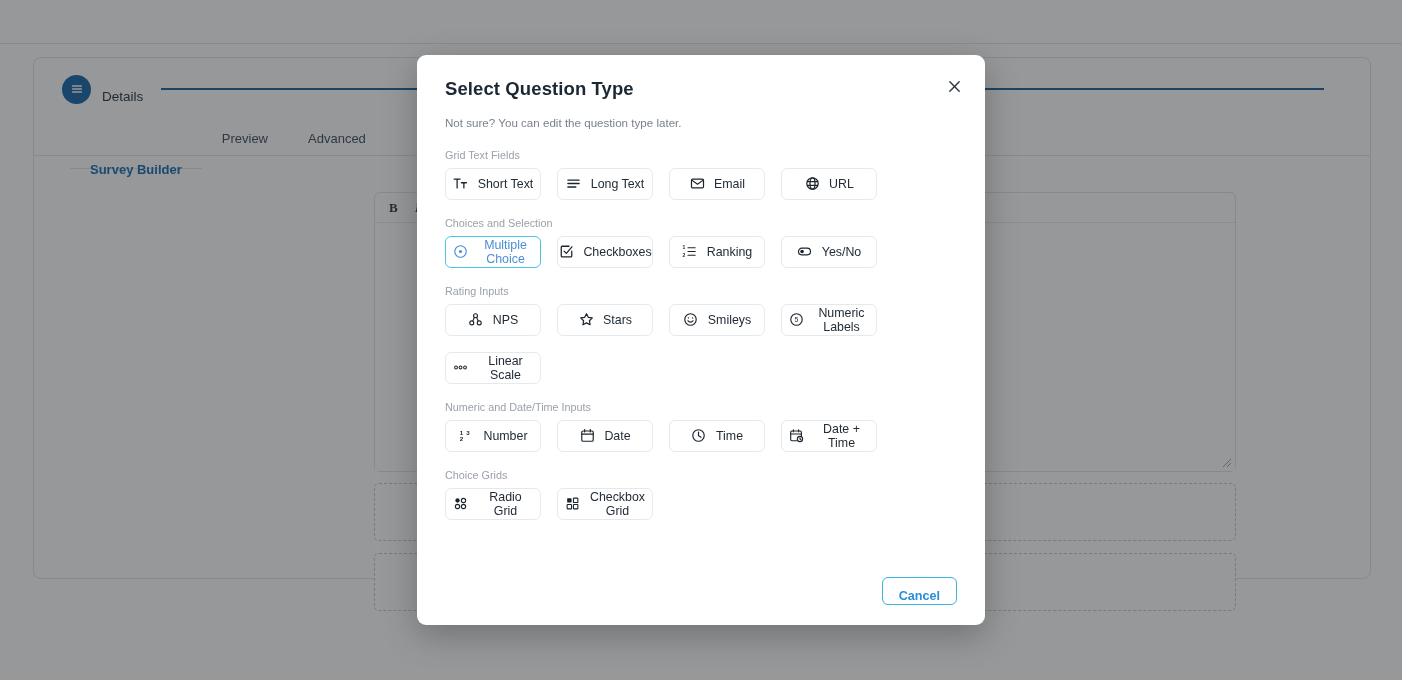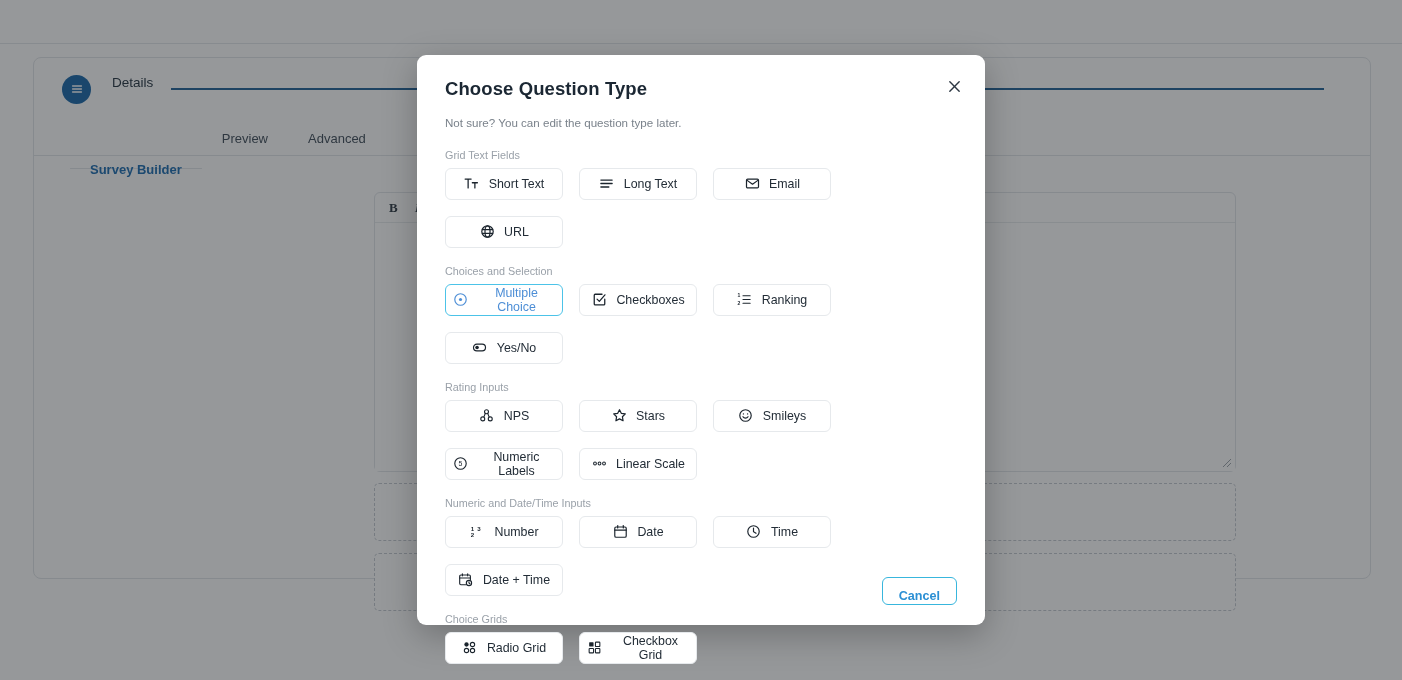--- a/index.html
+++ b/index.html
@@ -51,22 +51,22 @@
     position: absolute;
     left: 0; top: 0;
     width: 100%;
     height: 62px;
     display: flex;
     align-items: center;
     padding: 0 28px;
   }
   .step {
     display: flex;
-    align-items: flex-start;
-    gap: 21px;
+    align-items: flex-end;
+    gap: 11px;
     flex: 0 0 auto;
   }
   .step-circle {
     width: 29px; height: 29px;
     border-radius: 50%;
     display: flex;
     align-items: center;
     justify-content: center;
   }
   .step-circle.active {
@@ -226,21 +226,21 @@
     margin-bottom: 7px;
   }
 
   .btn-grid {
     display: flex;
     flex-wrap: wrap;
     gap: 16px;
   }
 
   .type-btn {
-    width: 118px;
+    width: 96px;
     height: 32px;
     border: 1px solid #e6e9ec;
     border-radius: 6px;
     background: #ffffff;
     display: flex;
     align-items: center;
     justify-content: center;
     gap: 9px;
     font-size: 12.4px;
     color: #232d37;
@@ -353,21 +353,21 @@
       <div class="dropzone dz1"></div>
       <div class="dropzone dz2"></div>
 
     </div>
   </div>
 
   <div class="scrim"></div>
 
   <div class="modal">
 
-    <div class="modal-title">Choose Question Type</div>
+    <div class="modal-title">Select Question Type</div>
 
     <button class="modal-close">
       <svg width="15" height="15" viewBox="0 0 16 16" stroke="currentColor" stroke-width="1.5" stroke-linecap="round" fill="none">
         <line x1="3" y1="3" x2="13" y2="13"></line>
         <line x1="13" y1="3" x2="3" y2="13"></line>
       </svg>
     </button>
 
     <div class="modal-sub">
       <div>Not sure? You can edit the question type later.</div>

